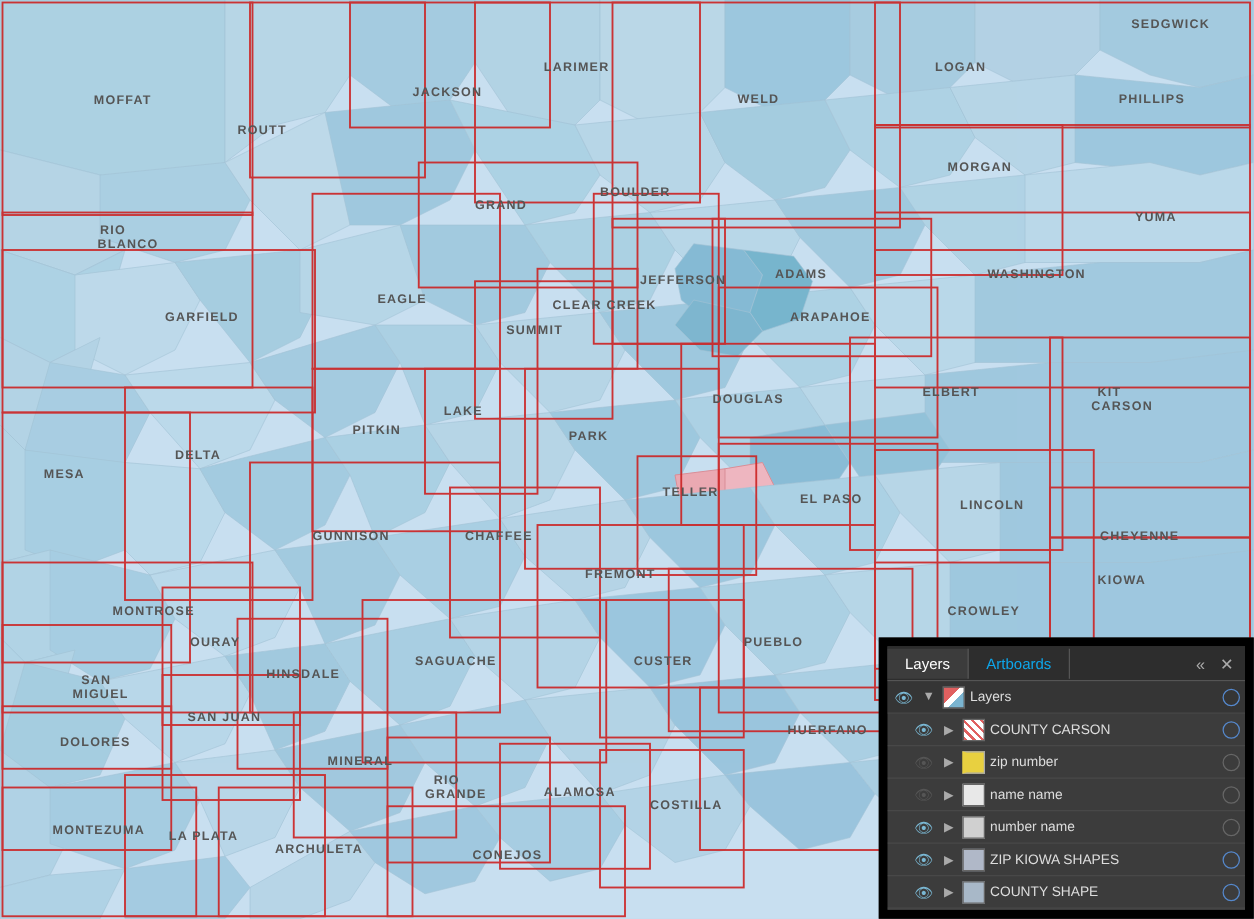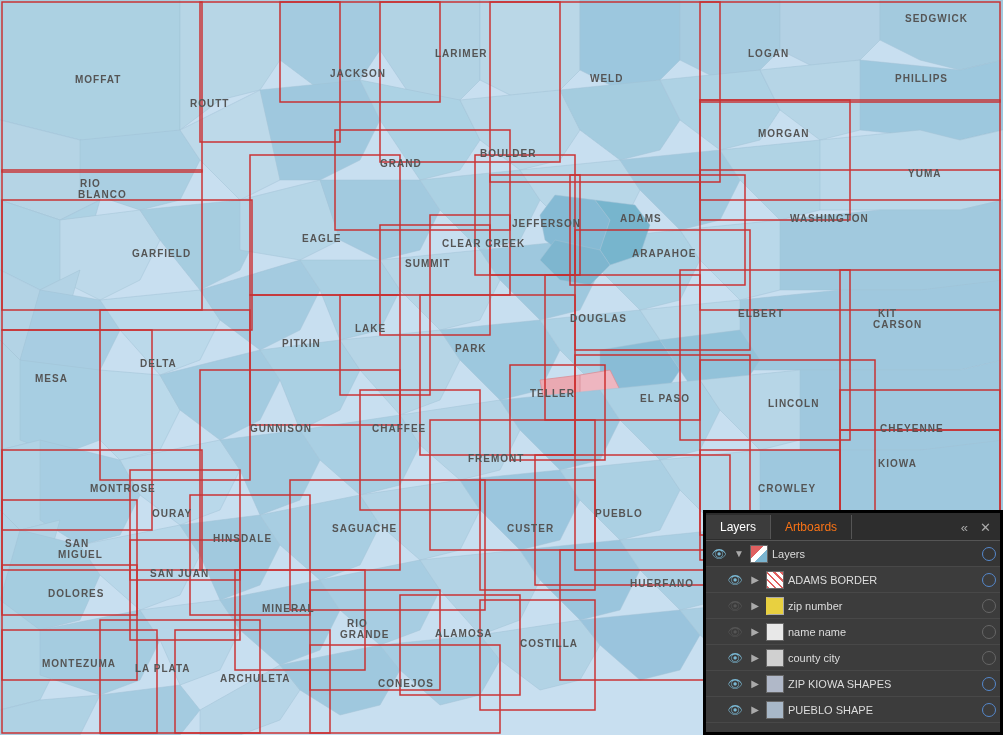--- a/index.html
+++ b/index.html
@@ -21,38 +21,38 @@
     }
 
     
     #layers-panel {
       position: absolute;
       right: 0;
       bottom: 0;
       width: 300px;
       height: 225px;
       background: #3c3c3c;
-      border: 3px solid #000000;
+      border: 7px solid #000000;
       color: #ccc;
       font-size: 12px;
     }
 
     #panel-header {
       display: flex;
       align-items: center;
       background: #2d2d2d;
       border-bottom: 1px solid #555;
       height: 28px;
     }
 
     .panel-tab {
       padding: 5px 14px;
       cursor: pointer;
       font-size: 12px;
-      color: #f97316;
+      color: #0ea5e9;
       border-right: 1px solid #555;
     }
 
     .panel-tab.active {
       background: #3c3c3c;
       color: #fff;
     }
 
     #panel-controls {
       position: absolute;
@@ -478,21 +478,21 @@
       <span class="expand-arrow">▼</span>
       <div style="width:18px;height:18px;background:linear-gradient(135deg,#e06060 40%,#fff 40%,#fff 60%,#7ab4d0 60%);border:1px solid #666;flex-shrink:0;"></div>
       <span class="layer-name">Layers</span>
       <div class="layer-indicator active"></div>
     </div>
 
     <div class="layer-row indent-1">
       <span class="eye-icon" style="color:#7ab8d4;">👁</span>
       <span class="expand-arrow">▶</span>
       <div class="layer-thumb county-border"></div>
-      <span class="layer-name">ADAMS BORDER</span>
+      <span class="layer-name">COUNTY CARSON</span>
       <div class="layer-indicator active"></div>
     </div>
 
     <div class="layer-row indent-1">
       <span class="eye-icon" style="color:#555;">👁</span>
       <span class="expand-arrow">▶</span>
       <div style="width:18px;height:18px;background:#e8d040;border:1px solid #aaa;border-left:3px solid #e8d040;flex-shrink:0;"></div>
       <span class="layer-name">zip number</span>
       <div class="layer-indicator"></div>
     </div>
@@ -502,33 +502,33 @@
       <span class="expand-arrow">▶</span>
       <div class="layer-thumb city-name"></div>
       <span class="layer-name">name name</span>
       <div class="layer-indicator"></div>
     </div>
 
     <div class="layer-row indent-1">
       <span class="eye-icon" style="color:#7ab8d4;">👁</span>
       <span class="expand-arrow">▶</span>
       <div class="layer-thumb county-name"></div>
-      <span class="layer-name">county city</span>
+      <span class="layer-name">number name</span>
       <div class="layer-indicator"></div>
     </div>
 
     <div class="layer-row indent-1">
       <span class="eye-icon" style="color:#7ab8d4;">👁</span>
       <span class="expand-arrow">▶</span>
       <div class="layer-thumb zip-code-shapes"></div>
       <span class="layer-name">ZIP KIOWA SHAPES</span>
       <div class="layer-indicator active"></div>
     </div>
 
     <div class="layer-row indent-1">
       <span class="eye-icon" style="color:#7ab8d4;">👁</span>
       <span class="expand-arrow">▶</span>
       <div class="layer-thumb county-shape"></div>
-      <span class="layer-name">PUEBLO SHAPE</span>
+      <span class="layer-name">COUNTY SHAPE</span>
       <div class="layer-indicator active"></div>
     </div>
   </div>
 </div>
 
 </body></html>

